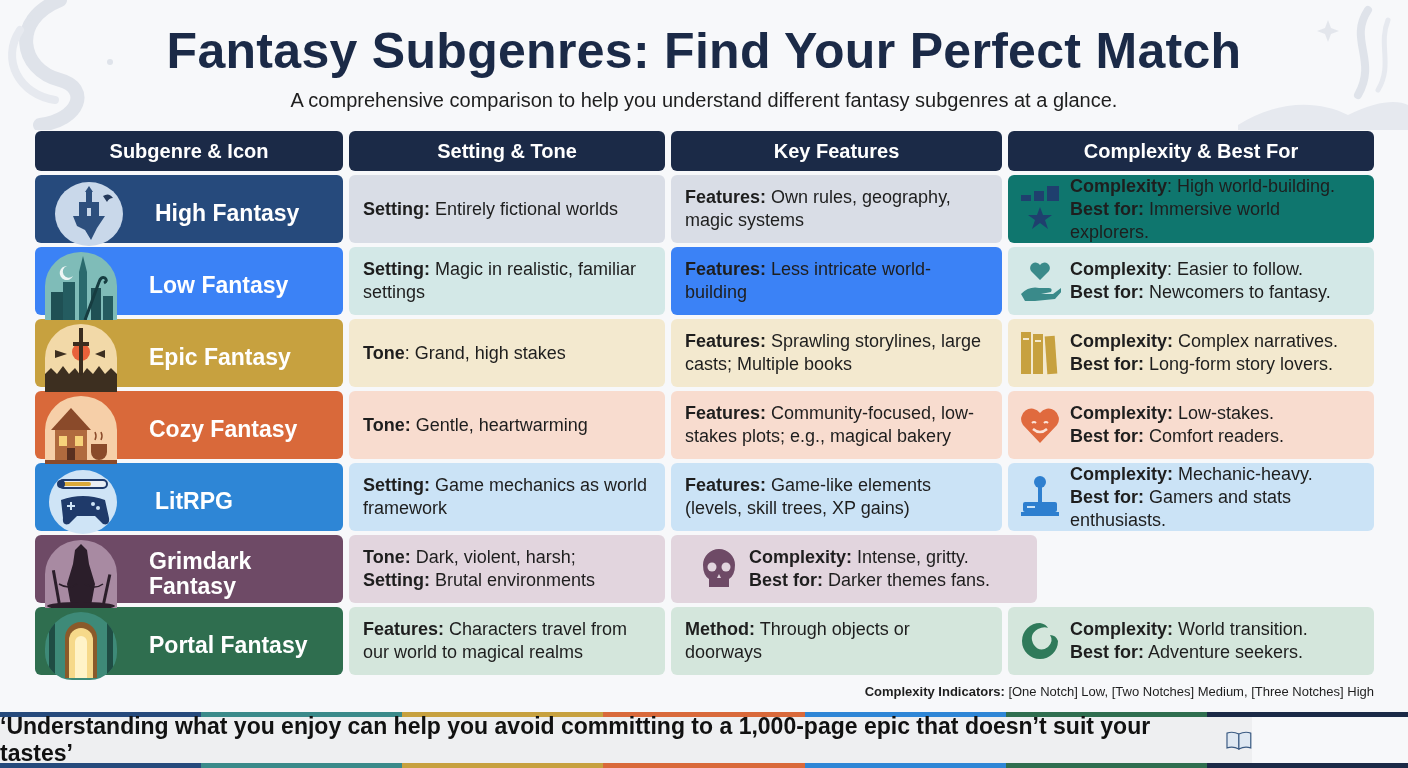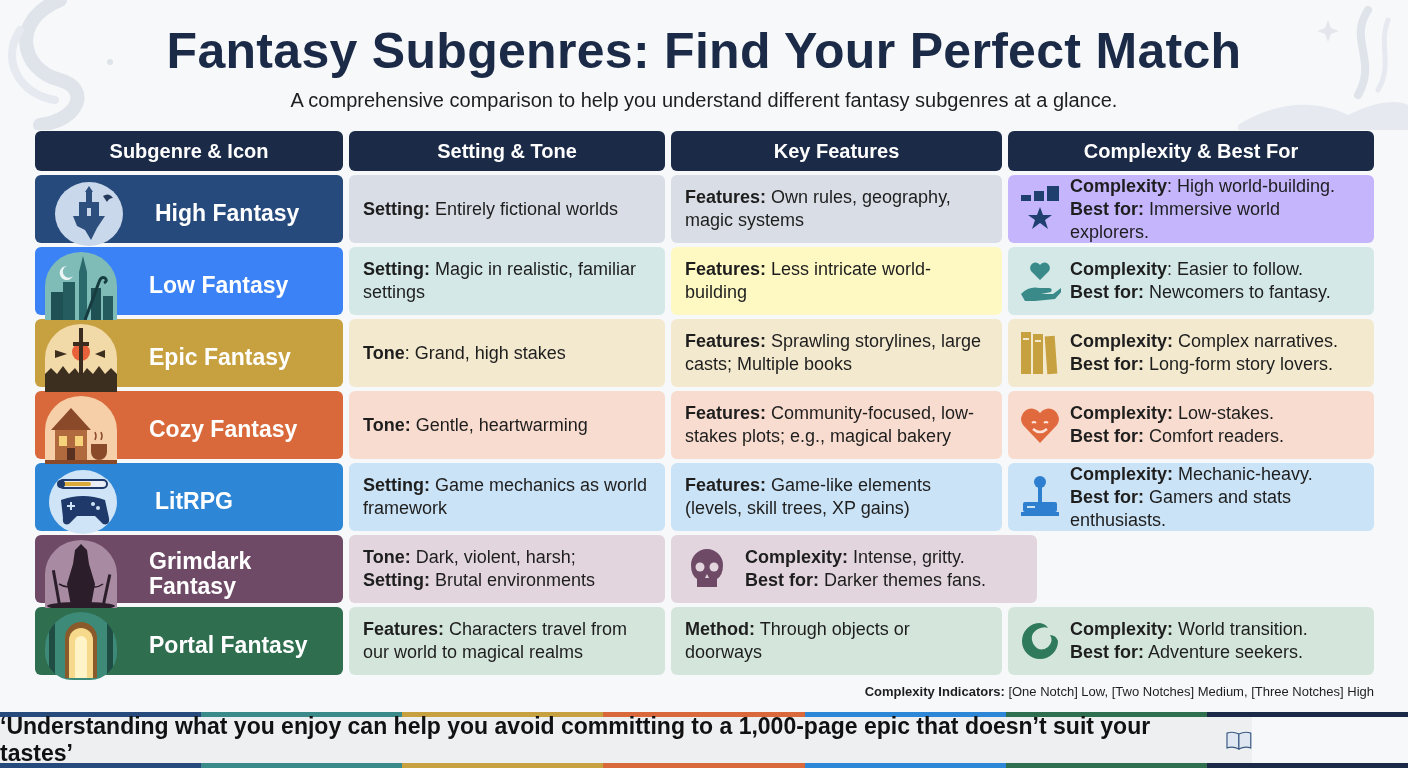--- a/index.html
+++ b/index.html
@@ -106,21 +106,21 @@
         </svg>
       </div>
       <span class="name-text">High Fantasy</span>
     </div>
     <div class="cell c2" style="background:#d9dde6">
       <div><b>Setting:</b><span> Entirely fictional worlds</span></div>
     </div>
     <div class="cell c3" style="background:#d9dde6">
       <div><b>Features:</b><span> Own rules, geography, magic systems</span></div>
     </div>
-    <div class="cell c4" style="background:#c4b5fd;padding-left:10px;">
+    <div class="cell c4" style="background:#0f766e;padding-left:10px;">
       <div class="cx-icon">
         <svg width="42" height="48" viewBox="0 0 42 48">
           <rect x="2" y="10" width="10" height="6" fill="#1f3f6e"></rect>
           <rect x="15" y="6" width="10" height="10" fill="#1f3f6e"></rect>
           <rect x="28" y="1" width="12" height="15" fill="#1f3f6e"></rect>
           <polygon points="21,22 24,30 33,30 26,35 29,44 21,38 13,44 16,35 9,30 18,30" fill="#1f3f6e"></polygon>
         </svg>
       </div>
       <div class="cx-text">
         <div><b>Complexity</b><span>: High world-building.</span></div>
@@ -140,21 +140,21 @@
           <rect x="46" y="36" width="10" height="32" fill="#1f5054"></rect>
           <rect x="58" y="44" width="10" height="24" fill="#245c60"></rect>
           <path d="M40 68 L54 30 q2 -6 6 -4 q3 3 -1 5" stroke="#163c40" stroke-width="3" fill="none"></path>
         </svg>
       </div>
       <span class="name-text">Low Fantasy</span>
     </div>
     <div class="cell c2" style="background:#d3e8e7">
       <div><b>Setting:</b><span> Magic in realistic, familiar settings</span></div>
     </div>
-    <div class="cell c3" style="background:#fef9c3">
+    <div class="cell c3" style="background:#3b82f6">
       <div><b>Features:</b><span> Less intricate world-building</span></div>
     </div>
     <div class="cell c4" style="background:#d3e8e7;padding-left:10px;">
       <div class="cx-icon">
         <svg width="42" height="46" viewBox="0 0 42 46">
           <path d="M21 22 L12 13 a5 5 0 0 1 9 -6 a5 5 0 0 1 9 6 Z" fill="#3a8a8a"></path>
           <path d="M2 36 q8 -8 18 -6 l10 0 q4 0 2 4 l-10 2 l12 0 l8 -6 q3 -1 2 2 l-8 9 l-20 2 l-10 0 Z" fill="#3a8a8a"></path>
         </svg>
       </div>
       <div class="cx-text">
@@ -288,21 +288,21 @@
         </svg>
       </div>
       <span class="name-text"><span>Grimdark Fantasy</span></span>
     </div>
     <div class="cell c2" style="background:#e2d5de">
       <div>
         <div><b>Tone:</b><span> Dark, violent, harsh;</span></div>
         <div><b>Setting:</b><span> Brutal environments</span></div>
       </div>
     </div>
-    <div class="cell c4" style="background:#e2d5de;padding-left:14px;gap:8px;">
+    <div class="cell c4" style="background:#e2d5de;padding-left:26px;">
       <div class="cx-icon">
         <svg width="36" height="44" viewBox="0 0 36 44">
           <path d="M18 2 a16 16 0 0 1 16 16 q0 10 -6 14 v8 h-20 v-8 q-6 -4 -6 -14 a16 16 0 0 1 16 -16z" fill="#6e4a66"></path>
           <circle cx="11" cy="20" r="4.5" fill="#e2d5de"></circle>
             <circle cx="25" cy="20" r="4.5" fill="#e2d5de"></circle>
           <path d="M18 27 l-2 4 h4 z" fill="#e2d5de"></path>
         </svg>
       </div>
       <div class="cx-text">
         <div><b>Complexity:</b><span> Intense, gritty.</span></div>

